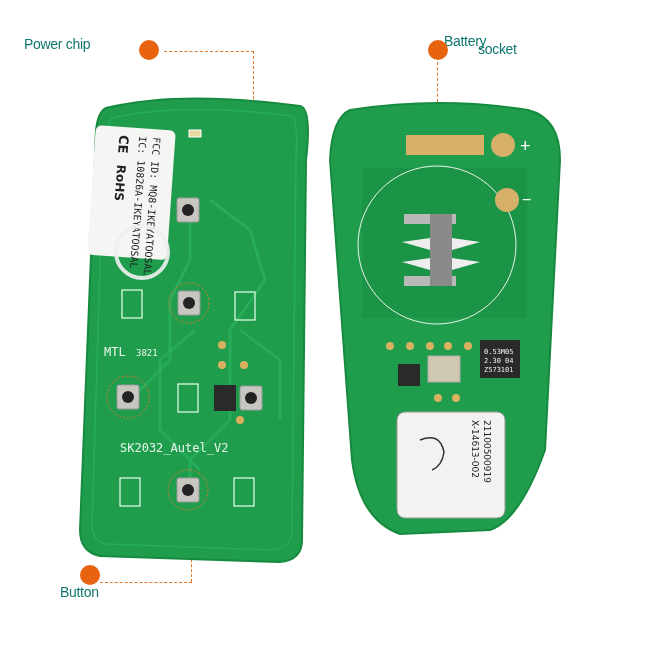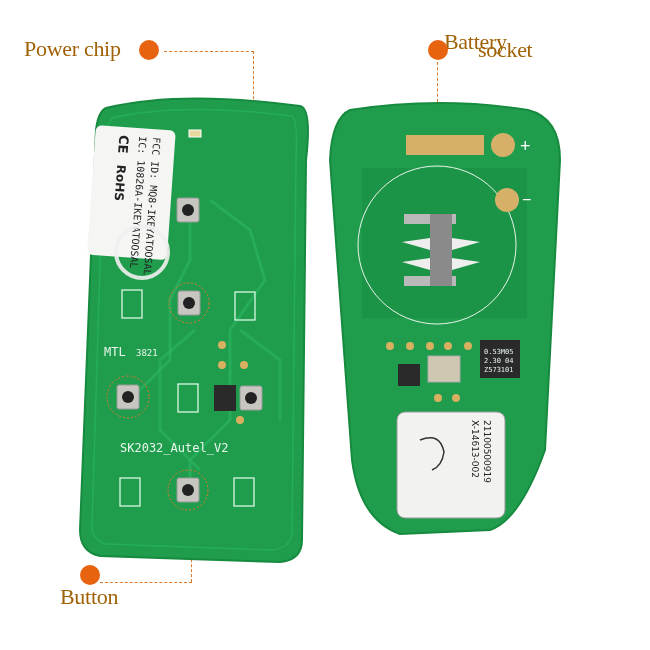--- a/index.html
+++ b/index.html
@@ -1,17 +1,17 @@
 <!DOCTYPE html>
 <html><head>
 <meta charset="utf-8">
 <style>
   html, body { margin: 0; padding: 0; background: #ffffff; }
   body { width: 650px; height: 650px; position: relative; overflow: hidden; font-family: "Liberation Sans", sans-serif; }
-  .label { position: absolute; color: #a16207; font-family: Liberation Serif, serif; font-size: 22px; letter-spacing: -0.3px; white-space: nowrap; }
+  .label { position: absolute; color: #0f766e; font-family: Liberation Sans, sans-serif; font-size: 14px; letter-spacing: -0.3px; white-space: nowrap; }
   .dot { position: absolute; width: 20px; height: 20px; border-radius: 50%; background: #e8630f; }
   .lead-h { position: absolute; height: 0; border-top: 1.5px dashed #e0782a; }
   .lead-v { position: absolute; width: 0; border-left: 1.5px dashed #e0782a; }
   svg { position: absolute; left: 0; top: 0; }
   .board-text { font-family: "DejaVu Sans Mono", monospace; fill: #e9f5ec; }
 </style>
 </head>
 <body>
 
 <div class="label" style="left:24px; top:36px;">Power chip</div>

